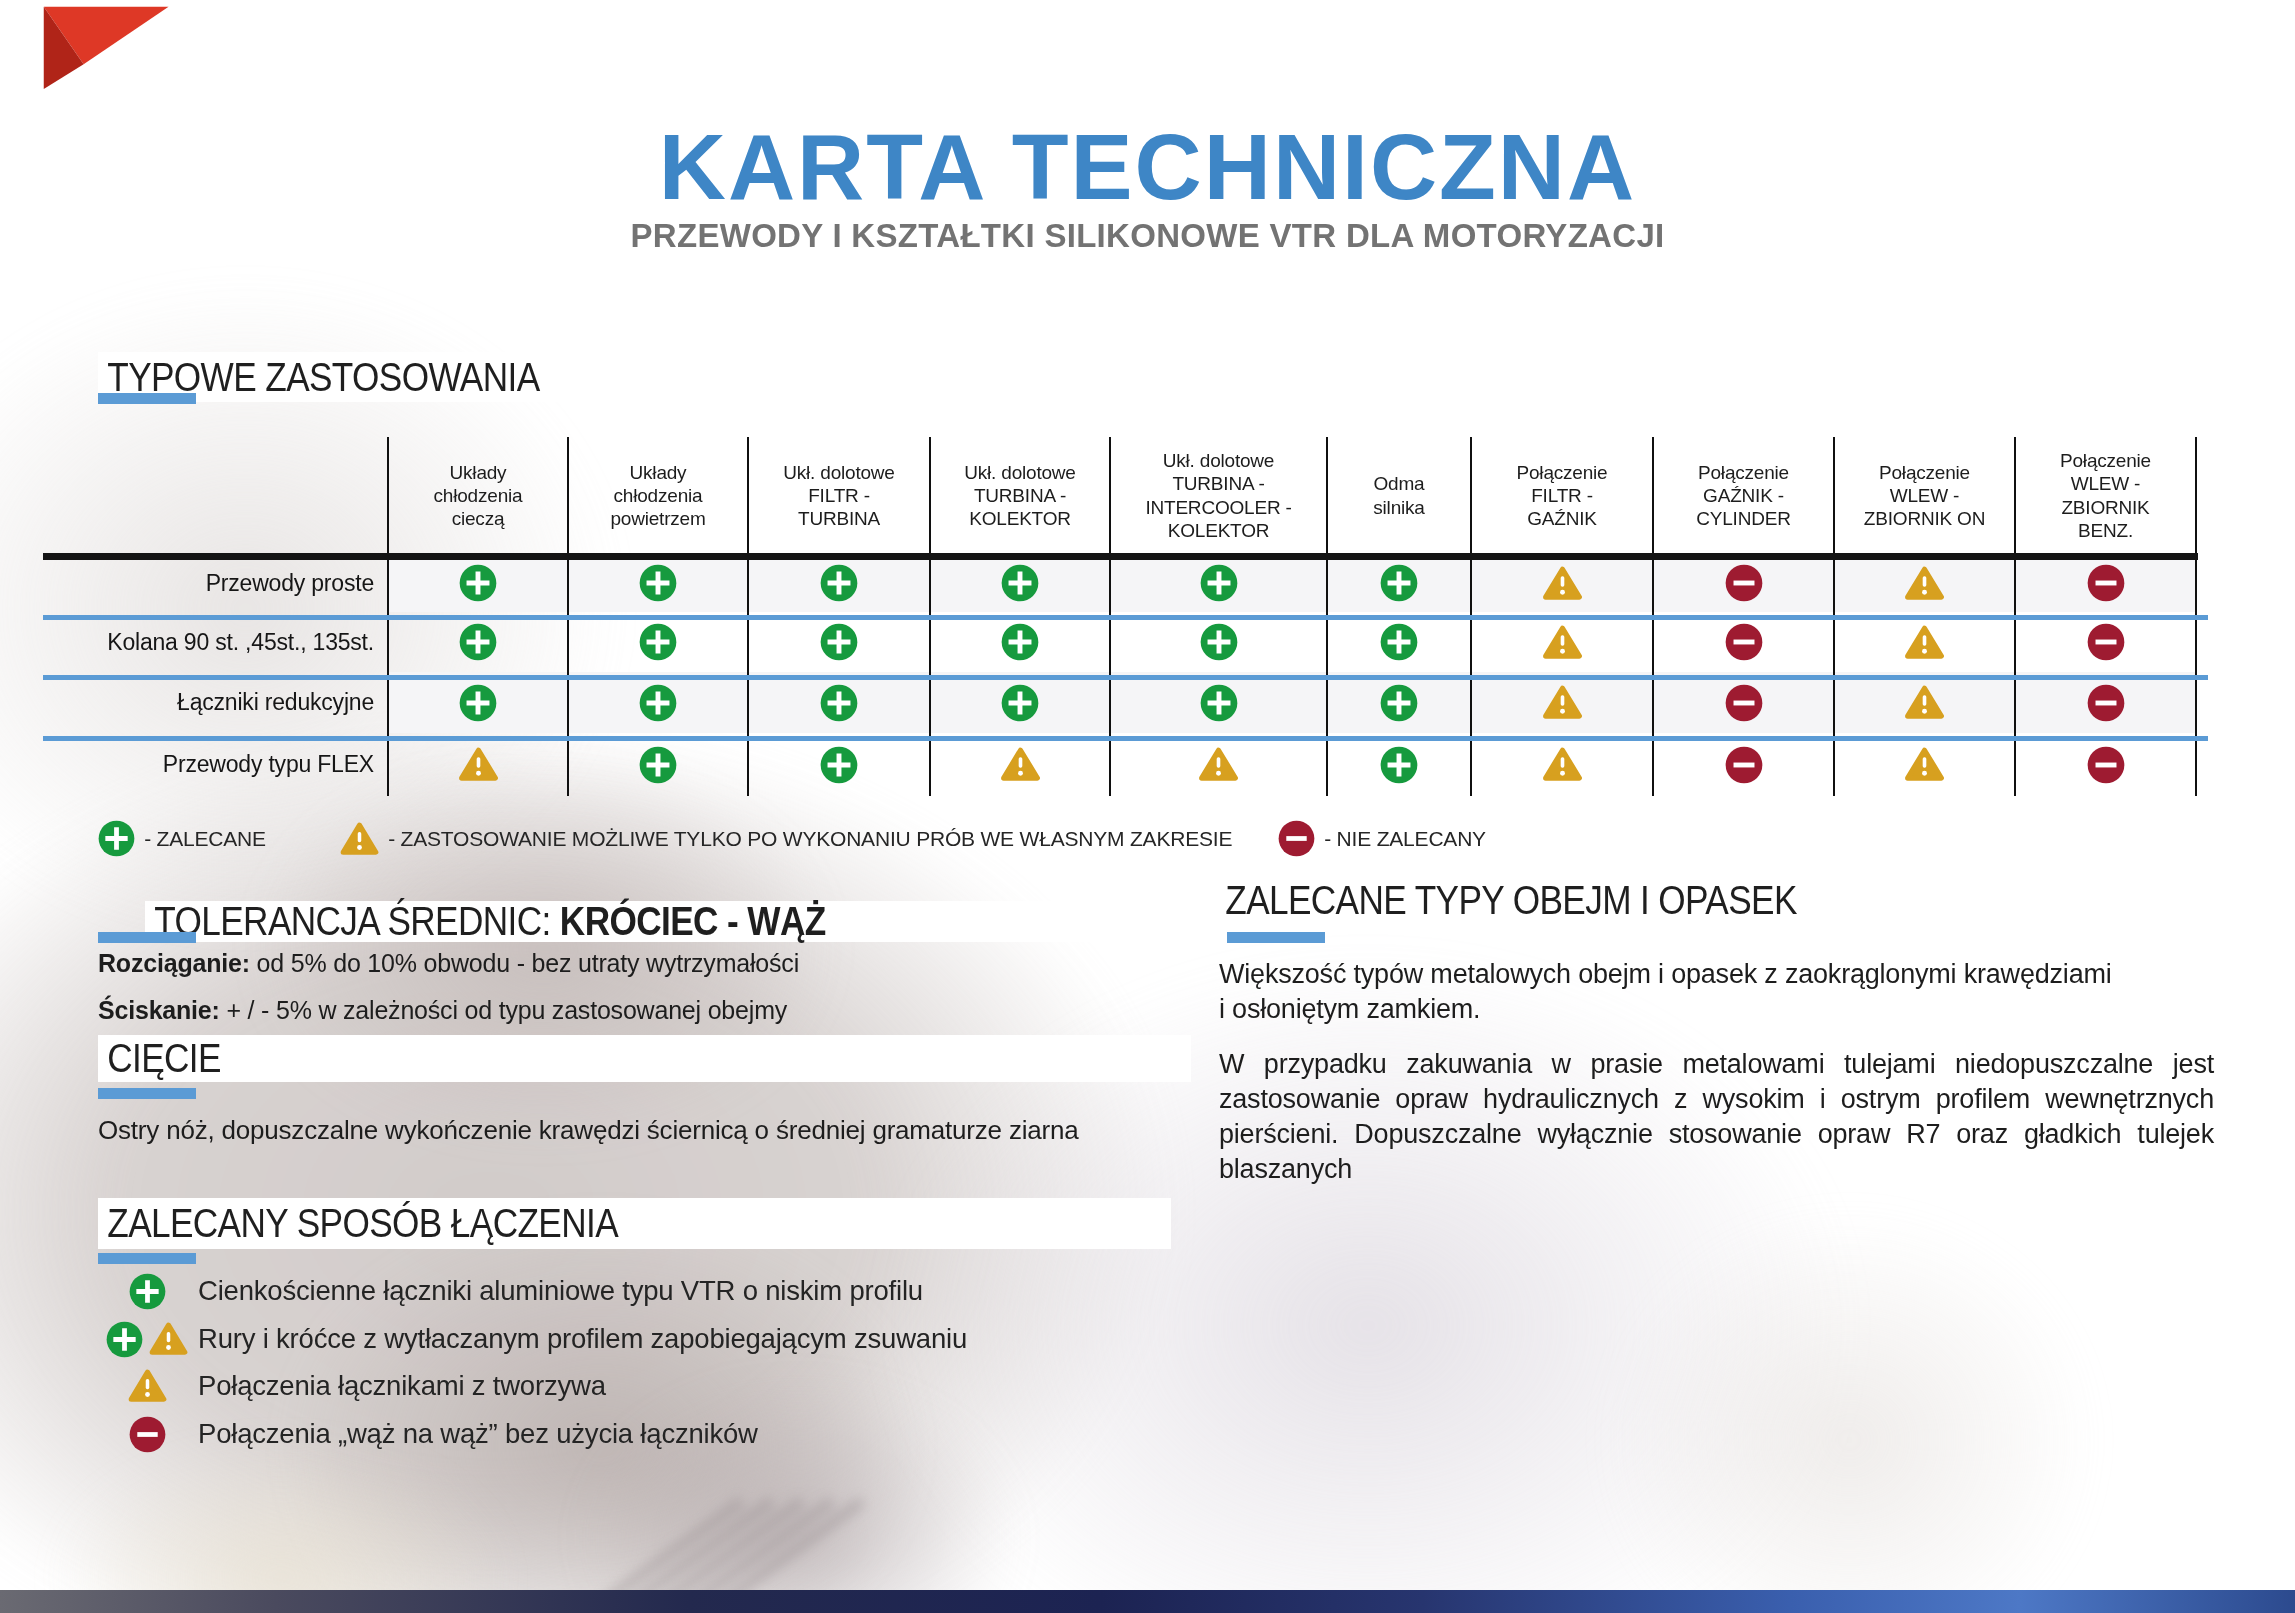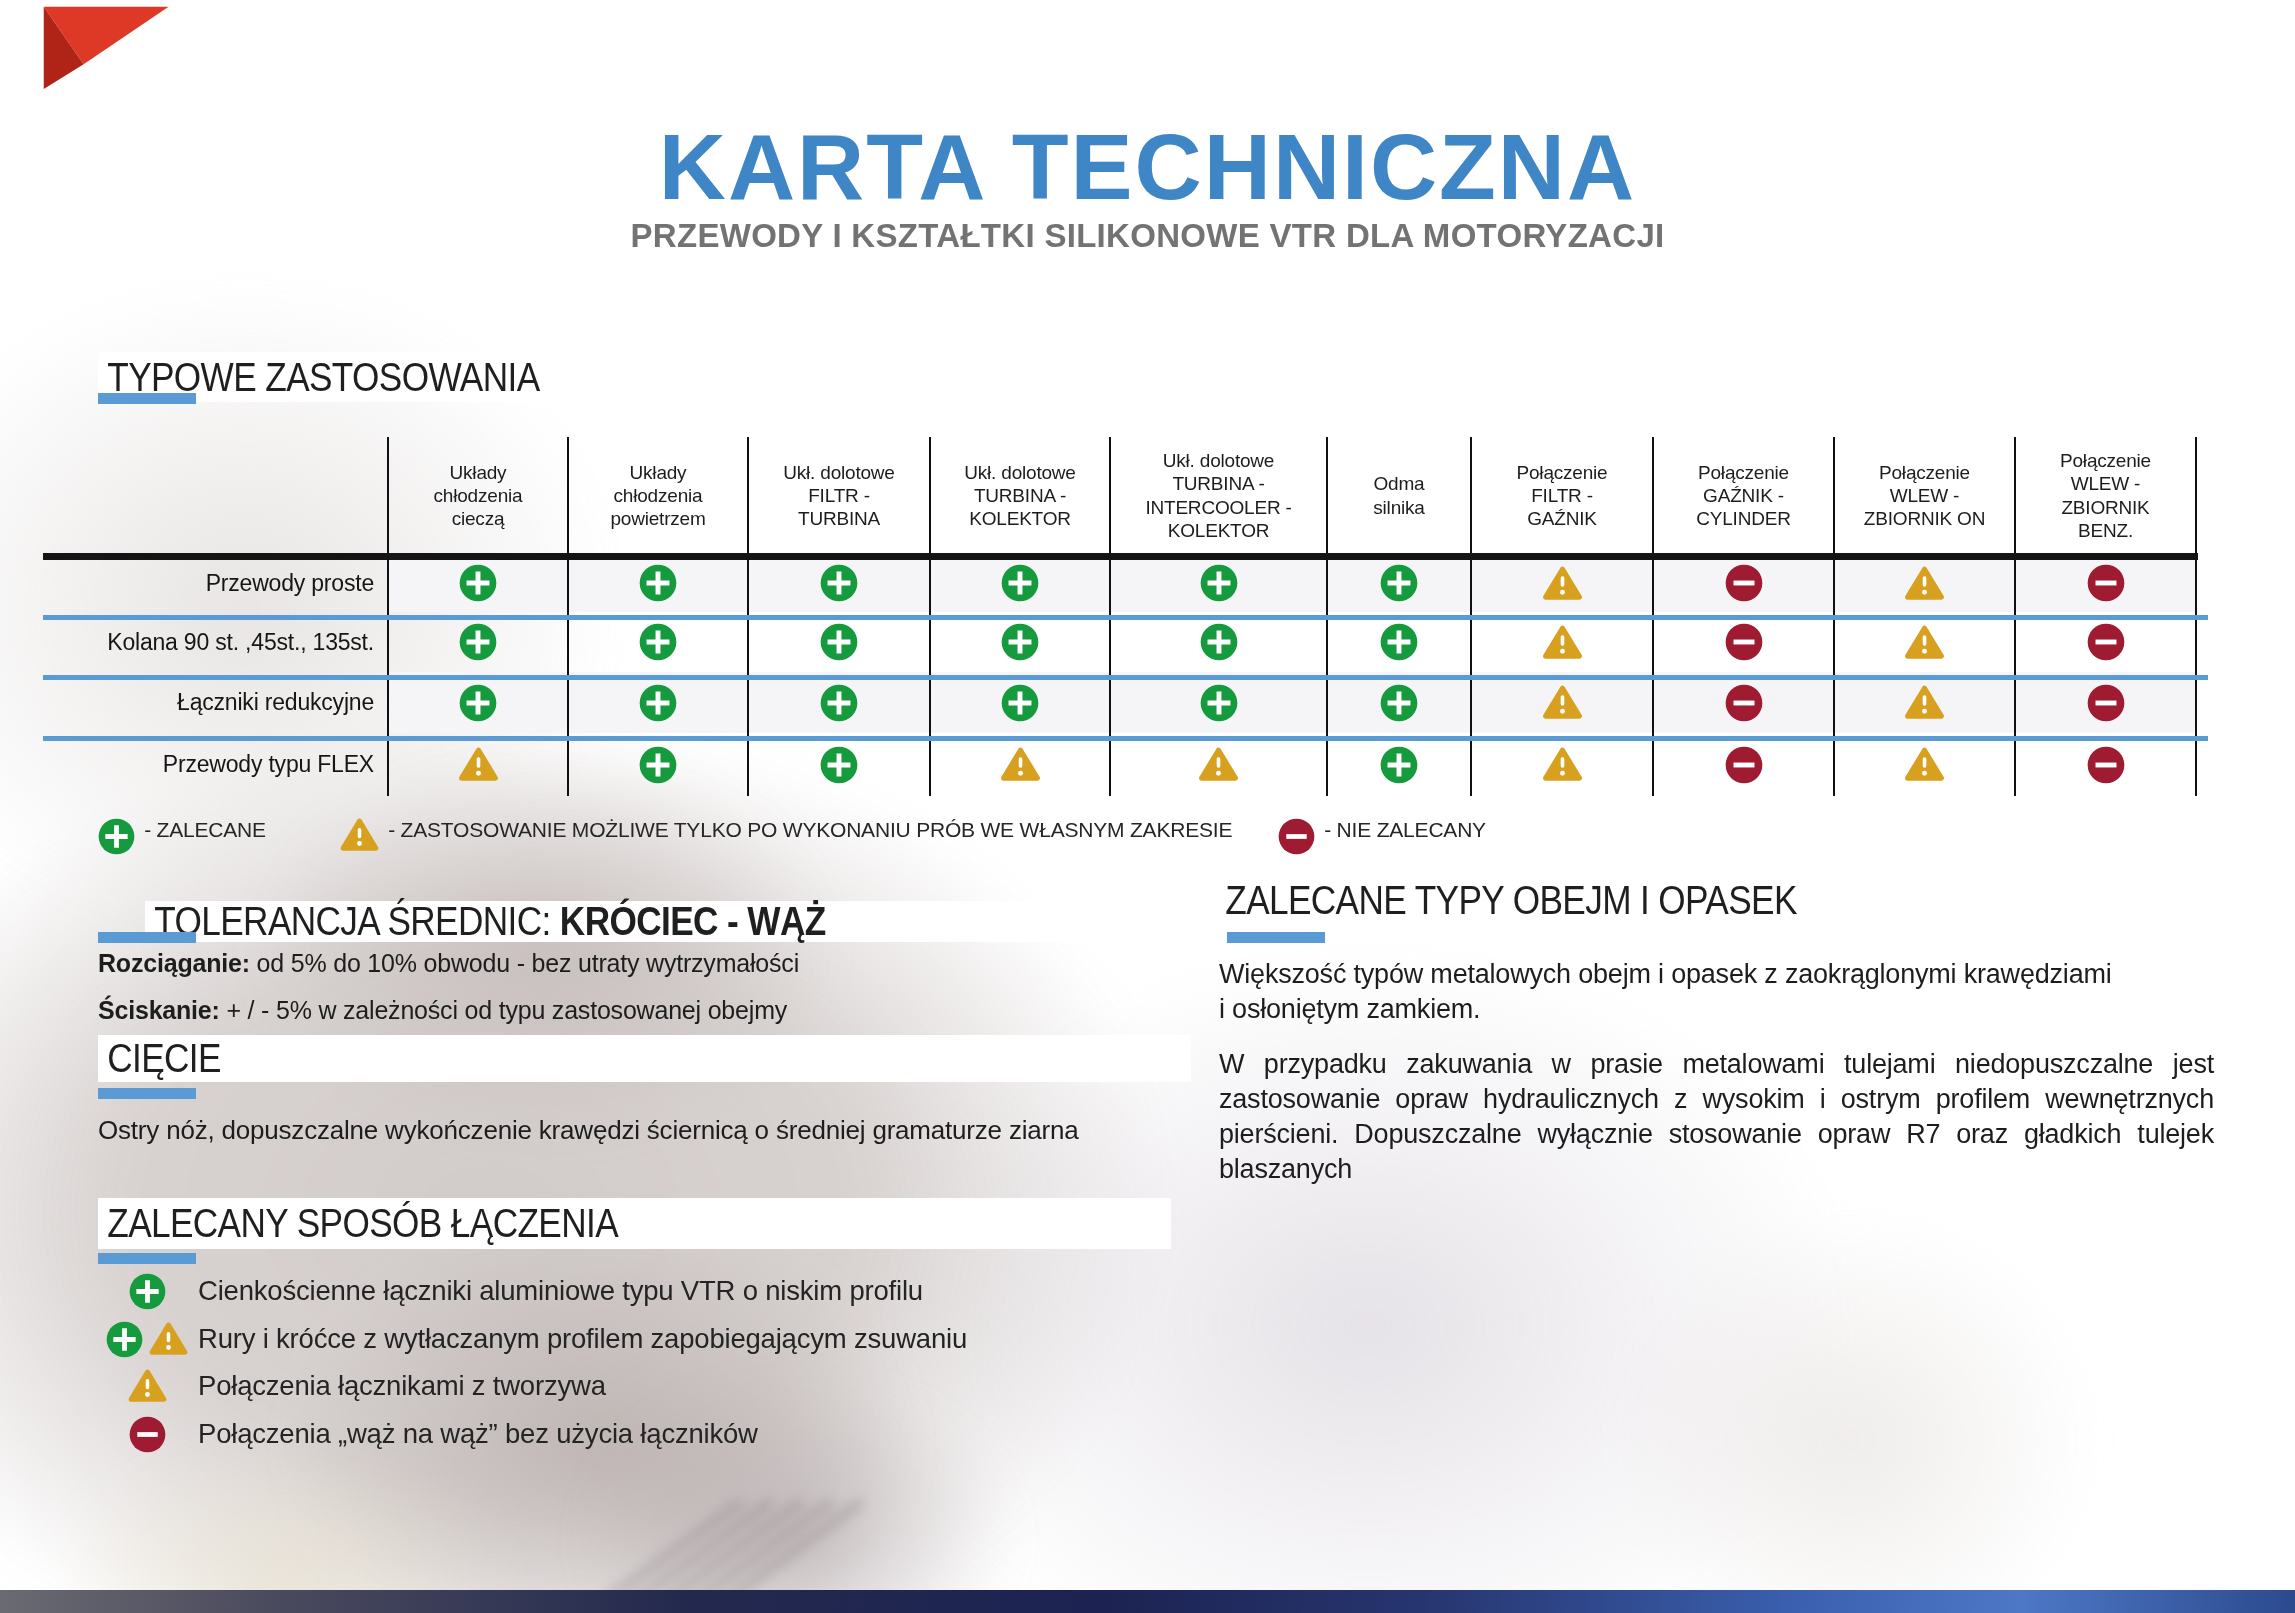--- a/index.html
+++ b/index.html
@@ -59,21 +59,21 @@
   .tc.bL{border-left:2px solid #101010;}
   .tc.bR{border-right:2px solid #101010;}
   .th{font-size:19px;line-height:1.22;text-align:center;white-space:pre-line;color:#1d1d1d;letter-spacing:-0.2px;padding:0 3.9px;}
   .rowlabel{justify-content:flex-end;padding-right:13px;font-size:23px;color:#161616;letter-spacing:-0.2px;}
   .stripe{background:#f5f5f7;}
   .thickline{position:absolute;left:43px;top:553px;width:2155px;height:6.5px;background:#141414;}
   .rowline{position:absolute;left:43px;width:2165px;height:5.2px;background:var(--accent-blue);}
   .rowline.r1{top:615px;} .rowline.r2{top:675px;} .rowline.r3{top:736px;}
 
   
-  .legend-item{position:absolute;top:818px;height:41px;display:flex;align-items:flex-start;gap:9.2px;}
+  .legend-item{position:absolute;top:818px;height:41px;display:flex;align-items:center;gap:9.2px;}
   .legend-item .txt{font-size:21px;color:#262626;letter-spacing:-0.2px;white-space:nowrap;}
 
   
   .tline{position:absolute;left:98px;font-size:25px;color:#1d1d1d;letter-spacing:-0.2px;}
   .tline b{font-weight:bold;}
   .paragraph{position:absolute;font-size:26px;line-height:35px;color:#1d1d1d;letter-spacing:-0.2px;white-space:normal;}
 
   
   .j-item{position:absolute;left:98px;height:42px;display:flex;align-items:center;text-align:center;}
   .j-icons{width:98px;display:flex;justify-content:center;align-items:center;gap:5.2px;flex:0 0 98px;}

